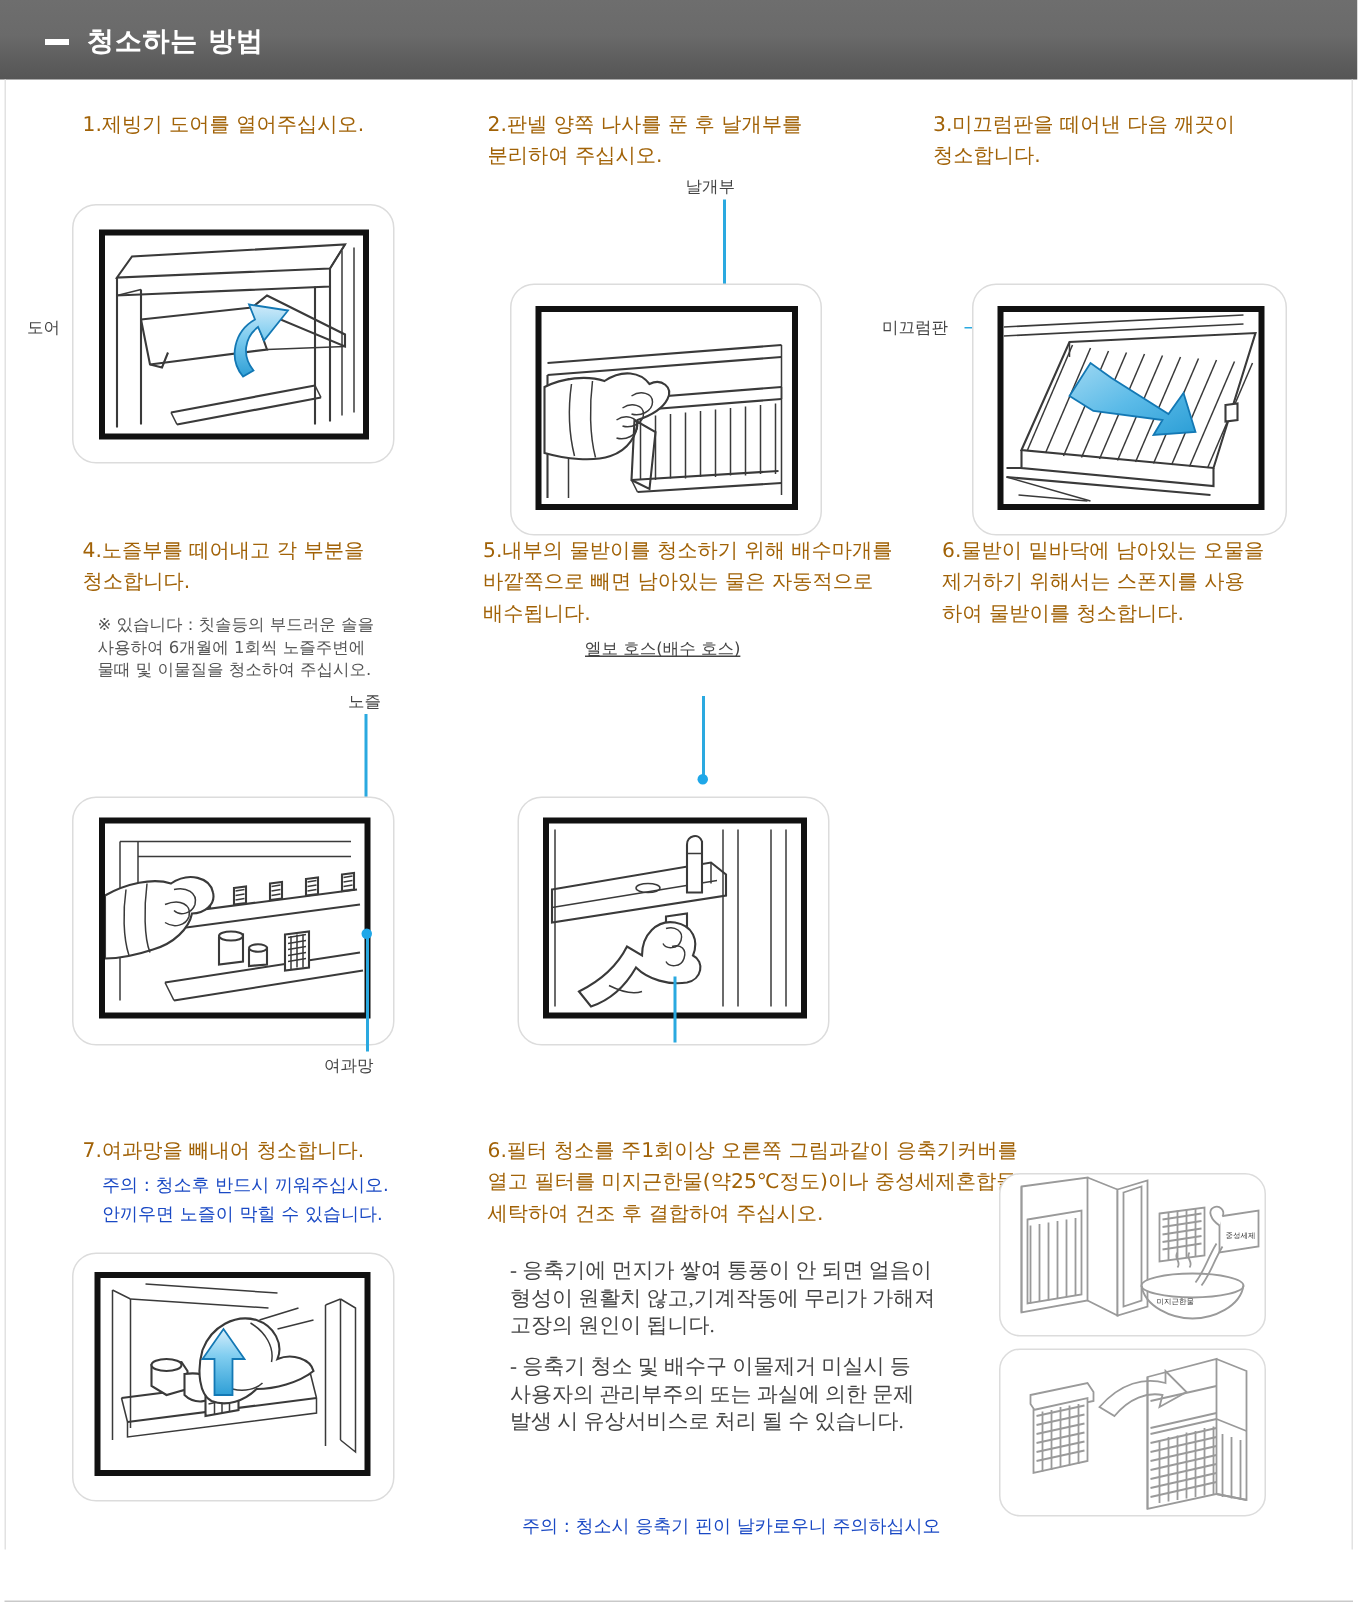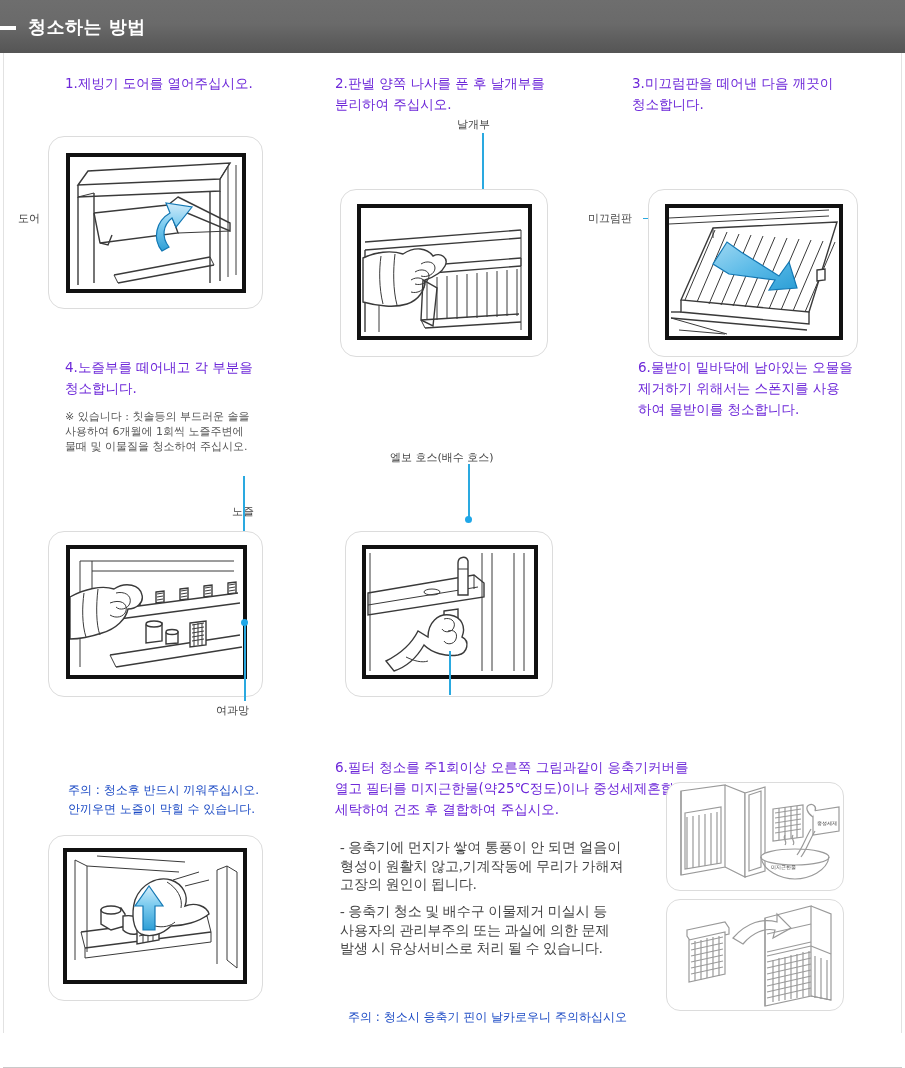--- a/index.html
+++ b/index.html
@@ -16,20 +16,21 @@
 
   
   .header {
     position: absolute;
     left: 0; top: 0;
     width: 905px; height: 53px;
     background: linear-gradient(to bottom, #6e6e6e 0%, #6a6a6a 45%, #5e5e5e 75%, #555555 100%);
     display: flex;
     align-items: center;
     box-sizing: border-box;
+    padding-left: 30px;
   }
   .header-dash {
     width: 16px; height: 4px;
     background: #ffffff;
     margin-right: 12px;
     margin-top: 2px;
     flex: 0 0 auto;
   }
   .header-title {
     color: #ffffff;
@@ -58,23 +59,22 @@
     left: 3px; top: 1014px;
     width: 899px; height: 3px;
     background: linear-gradient(to bottom,#c9c9c9 0%, #c9c9c9 40%, #e8e8e8 100%);
   }
 
   
   .step-title {
     position: absolute;
     font-size: 13.5px;
     line-height: 21px;
-    color: #6d28d9;
+    color: #a16207;
     white-space: pre-line;
-    margin-left: 10px;
   }
   .note-star {
     position: absolute;
     font-size: 11px;
     line-height: 15px;
     color: #555;
     white-space: pre-line;
   }
   .caution {
     position: absolute;
@@ -316,26 +316,29 @@
       </svg>
     </div>
   </div>
 
   <div class="step-title" style="left:55px; top:304px; width:250px;">4.노즐부를 떼어내고 각 부분을
    청소합니다.</div>
   <div class="note-star" style="left:65px; top:356px; width:240px;">※ 있습니다 : 칫솔등의 부드러운 솔을
      사용하여 6개월에 1회씩 노즐주변에
      물때 및 이물질을 청소하여 주십시오.</div>
 
+  <div class="step-title" style="left:322px; top:304px; width:300px;">5.내부의 물받이를 청소하기 위해 배수마개를
+    바깥쪽으로 빼면 남아있는 물은 자동적으로
+    배수됩니다.</div>
 
   <div class="step-title" style="left:628px; top:304px; width:250px;">6.물받이 밑바닥에 남아있는 오물을
    제거하기 위해서는 스폰지를 사용
    하여 물받이를 청소합니다.</div>
 
-  <div class="callout-label" style="left:232px; top:407px;margin-top:44px;">노즐</div>
+  <div class="callout-label" style="left:232px; top:407px;">노즐</div>
   <div class="leader-v" style="left:243px; top:423px; height:85px;"></div>
   <div class="leader-dot" style="left:240px; top:504px;"></div>
 
   <div class="card" style="left:48px; top:478px; width:215px; height:166px;">
     <div class="card-inner" style="left:17px; top:13px; width:181px; height:134px;">
       <svg width="173" height="126" viewBox="0 0 173 126">
 
         <path class="ln2" d="M10 12 L164 12"></path>
         <path class="ln2" d="M22 22 L164 22"></path>
         <path class="ln2" d="M22 12 L22 60"></path>
@@ -387,21 +390,21 @@
         <path class="ln2" d="M46 44 C54 42 62 46 60 54 C58 60 50 62 46 58"></path>
         <path class="ln2" d="M40 54 C50 50 58 54 56 62 C54 68 46 70 40 66"></path>
       </svg>
     </div>
   </div>
 
   <div class="callout-label" style="left:216px; top:650px;">여과망</div>
   <div class="leader-v" style="left:244px; top:570px; height:78px;"></div>
   <div class="leader-dot" style="left:241px; top:566px;"></div>
 
-  <div class="callout-label" style="left:390px; top:397px;">엘보 호스(배수 호스)</div>
+  <div class="callout-label" style="left:390px; top:372px;text-decoration:underline;">엘보 호스(배수 호스)</div>
   <div class="leader-v" style="left:468px; top:411px; height:56px;"></div>
   <div class="leader-dot" style="left:465px; top:463px;"></div>
 
   <div class="card" style="left:345px; top:478px; width:208px; height:166px;">
     <div class="card-inner" style="left:16px; top:13px; width:176px; height:134px;">
       <svg width="168" height="126" viewBox="0 0 168 126">
 
         <path class="ln2" d="M4 4 L4 122"></path>
         <path class="ln2" d="M116 4 L116 122"></path>
         <path class="ln2" d="M126 4 L126 122"></path>
@@ -423,20 +426,21 @@
                               C50 110 40 118 28 122 L20 112 C36 104 46 94 52 82 Z"></path>
         <path class="ln2" d="M78 70 C84 68 90 72 88 78 C86 84 78 84 76 80"></path>
         <path class="ln2" d="M82 82 C88 80 92 84 90 90 C88 96 80 96 78 92"></path>
         <path class="ln2" d="M40 108 C48 112 56 114 62 112"></path>
       </svg>
     </div>
   </div>
 
   <div class="leader-v" style="left:449px; top:598px; height:44px;"></div>
 
+  <div class="step-title" style="left:55px; top:704px; width:260px;">7.여과망을 빼내어 청소합니다.</div>
   <div class="caution" style="left:68px; top:728px; width:260px;">주의 : 청소후 반드시 끼워주십시오.
 안끼우면  노즐이 막힐 수 있습니다.</div>
 
   <div class="card" style="left:48px; top:782px; width:215px; height:166px;">
     <div class="card-inner" style="left:14px; top:12px; width:184px; height:136px;">
       <svg width="176" height="128" viewBox="0 0 176 128">
         <defs>
           <linearGradient id="g7" x1="0" y1="1" x2="0" y2="0">
             <stop offset="0%" stop-color="#2f9fd6"></stop>
             <stop offset="60%" stop-color="#82cef0"></stop>

